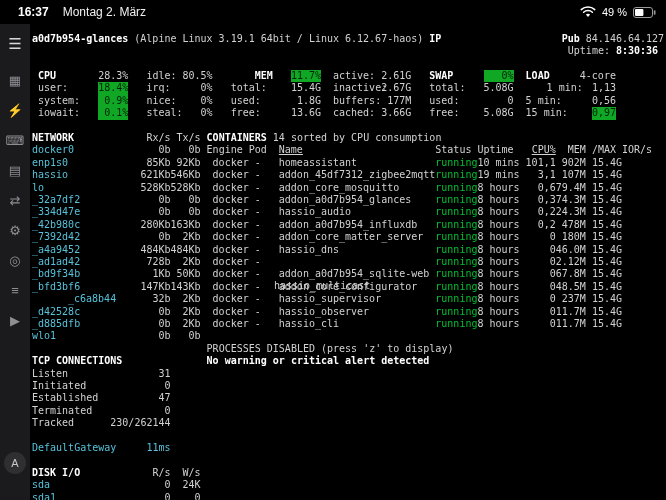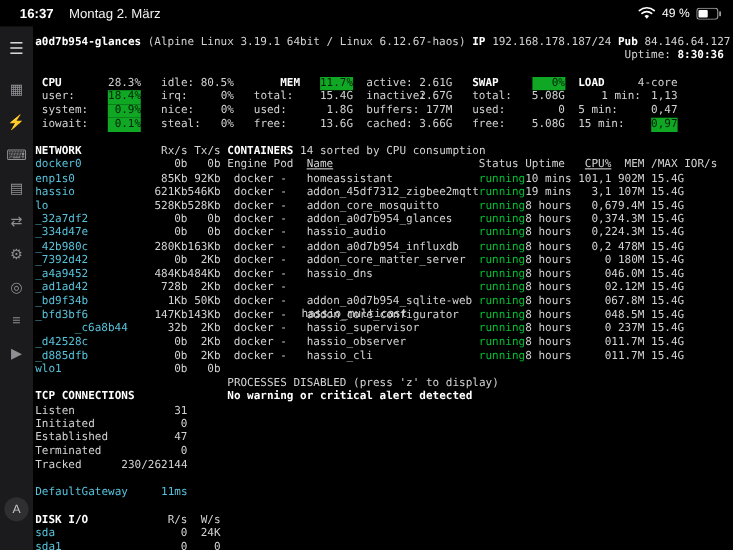--- a/index.html
+++ b/index.html
@@ -73,21 +73,20 @@
       <div class="sb-icon" style="top: 224px;">◎</div>
       <div class="sb-icon" style="top: 254px;">≡</div>
       <div class="sb-icon" style="top: 284px;">▶</div>
     </div>
 
   <div id="term">
       <div class="line" style="top: 8.8px;">
         <span class="b" style="left: 0px;">a0d7b954-glances</span>
         <span style="left: 102.3px;">(Alpine Linux 3.19.1 64bit / Linux 6.12.67-haos)</span>
         <span class="b" style="left: 397.3px;">IP</span>
-        <span style="left: 415.4px;">192.168.178.187/24</span>
         <span class="b" style="left: 529.8px;">Pub</span>
         <span style="left: 553.8px;">84.146.64.127</span>
       </div>
       <div class="line" style="top: 21.2px;">
         <span style="left: 535.8px;">Uptime:</span>
         <span class="b" style="left: 583.9px;">8:30:36</span>
       </div>
       <div class="line" style="top: 46px;">
         <span class="b" style="left: 6px;">CPU</span>
         <span style="left: 66.2px;">28.3%</span>
@@ -121,21 +120,21 @@
         <span class="ok" style="left: 66.2px;"> 0.9%</span>
         <span style="left: 114.4px;">nice:</span>
         <span style="left: 168.6px;">0%</span>
         <span style="left: 198.7px;">used:</span>
         <span style="left: 264.9px;">1.8G</span>
         <span style="left: 301px;">buffers:</span>
         <span style="left: 355.2px;">177M</span>
         <span style="left: 397.3px;">used:</span>
         <span style="left: 475.6px;">0</span>
         <span style="left: 493.6px;">5 min:</span>
-        <span style="left: 559.9px;">0,47</span>
+        <span style="left: 559.9px;">0,56</span>
       </div>
       <div class="line" style="top: 83.2px;">
         <span style="left: 6px;">iowait:</span>
         <span class="ok" style="left: 66.2px;"> 0.1%</span>
         <span style="left: 114.4px;">steal:</span>
         <span style="left: 168.6px;">0%</span>
         <span style="left: 198.7px;">free:</span>
         <span style="left: 258.9px;">13.6G</span>
         <span style="left: 301px;">cached:</span>
         <span style="left: 349.2px;">3.66G</span>

